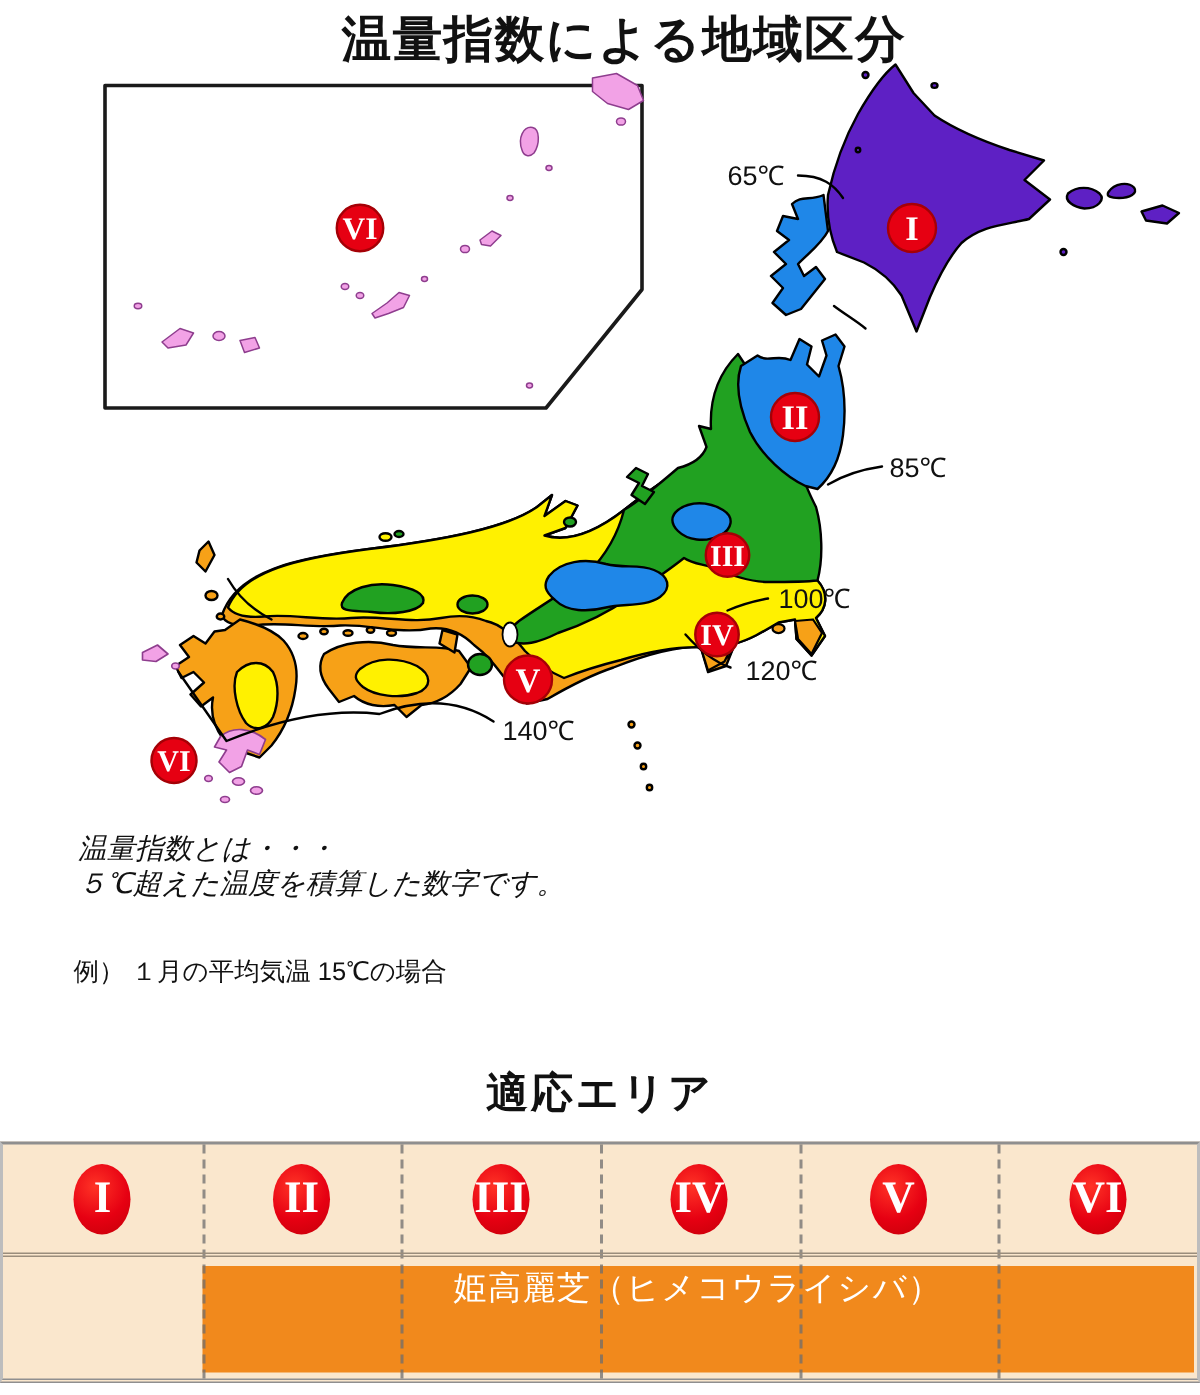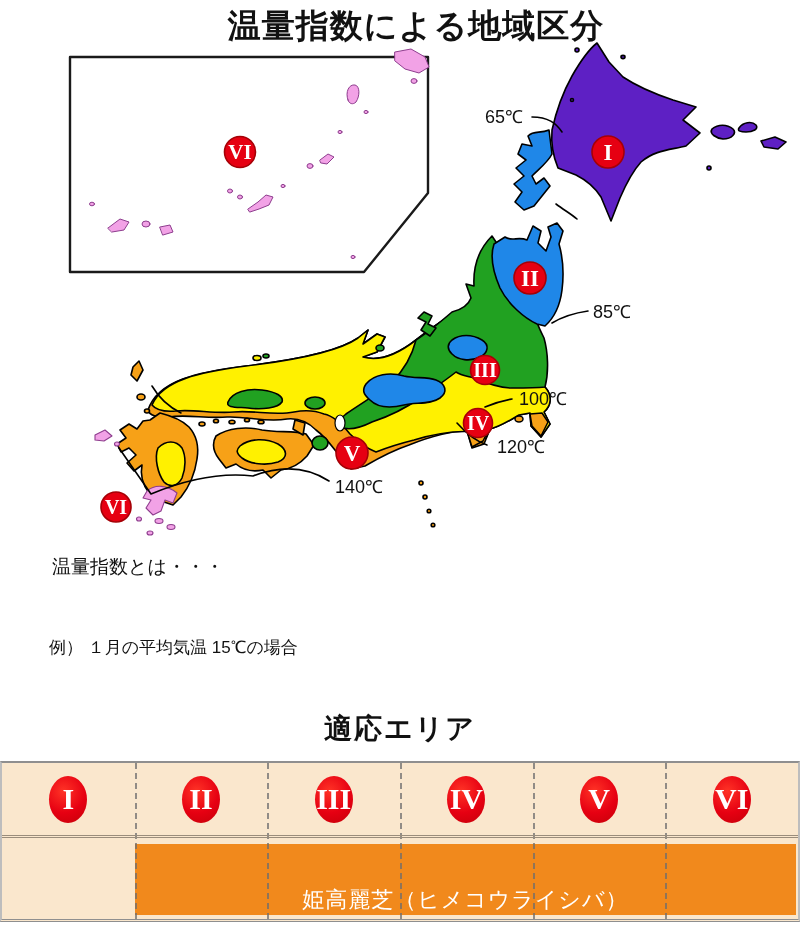--- a/index.html
+++ b/index.html
@@ -9,21 +9,21 @@
   }
   .page-title{
     position:absolute;top:4px;left:0;width:800px;text-align:center;
     font-size:33px;font-weight:bold;letter-spacing:1px;padding-left:16px;
   }
   svg.map{position:absolute;top:0;left:0;}
   .map-marker-text{
     font-family:"Liberation Serif",serif;font-weight:bold;fill:#ffffff;
   }
   .temp-label{font-size:18px;fill:#111;font-family:"Liberation Sans",sans-serif;}
-  .desc-block{position:absolute;left:52px;top:556px;font-size:19px;line-height:22.5px;}
+  .desc-block{position:absolute;left:52px;top:556px;font-size:19px;line-height:22.5px;font-style:italic;}
   .example-block{position:absolute;left:49px;top:636px;font-size:17px;line-height:23px;}
   .area-title{
     position:absolute;top:710px;left:0;width:800px;text-align:center;
     font-size:28px;font-weight:bold;letter-spacing:2px;
   }
   .area-table{
     position:absolute;top:761px;left:0;width:800px;height:161px;box-sizing:border-box;
     background:#fae7cd;
     border-top:2px solid #8f8f8f;border-bottom:3px double #8f8f8f;
     border-left:2px solid #bdbdbd;border-right:2px solid #bdbdbd;
@@ -38,21 +38,21 @@
     background:radial-gradient(circle at 38% 32%, #ff3326 0%, #e60012 55%, #c40008 100%);
     color:#fff;display:flex;align-items:center;justify-content:center;
     font-family:"Liberation Serif",serif;font-weight:bold;font-size:30px;line-height:1;
   }
   .vsep{
     position:absolute;top:0;bottom:0;width:0;
     border-left:2px dashed rgba(110,110,110,0.75);z-index:2;
   }
   .grass-bar{
     position:absolute;left:16.667%;right:2px;top:81px;height:71px;background:#f1891c;
-    display:flex;align-items:flex-end;justify-content:center;color:#ffffff;
+    display:flex;align-items:flex-start;justify-content:center;color:#ffffff;
     font-size:22px;letter-spacing:1px;z-index:1;
   }
 </style>
 </head>
 <body>
 
 <div class="page-title">温量指数による地域区分</div>
 
 <svg class="map" width="800" height="560" viewBox="0 0 800 560" stroke-linejoin="round" stroke-linecap="round">
 
@@ -259,20 +259,21 @@
     </g>
     <g>
       <circle cx="240" cy="152" r="15.5" fill="#e60012" stroke="#a50006" stroke-width="1.6"></circle>
       <text class="map-marker-text" x="240" y="159" font-size="21">VI</text>
     </g>
   </g>
 </svg>
 
 <div class="desc-block">
   <div>温量指数とは・・・</div>
+  <div>５℃超えた温度を積算した数字です。</div>
 </div>
 
 <div class="example-block">
   <div>例） １月の平均気温 15℃の場合</div>
 </div>
 
 <div class="area-title">適応エリア</div>
 
 <div class="area-table">
   <div class="grass-bar">

